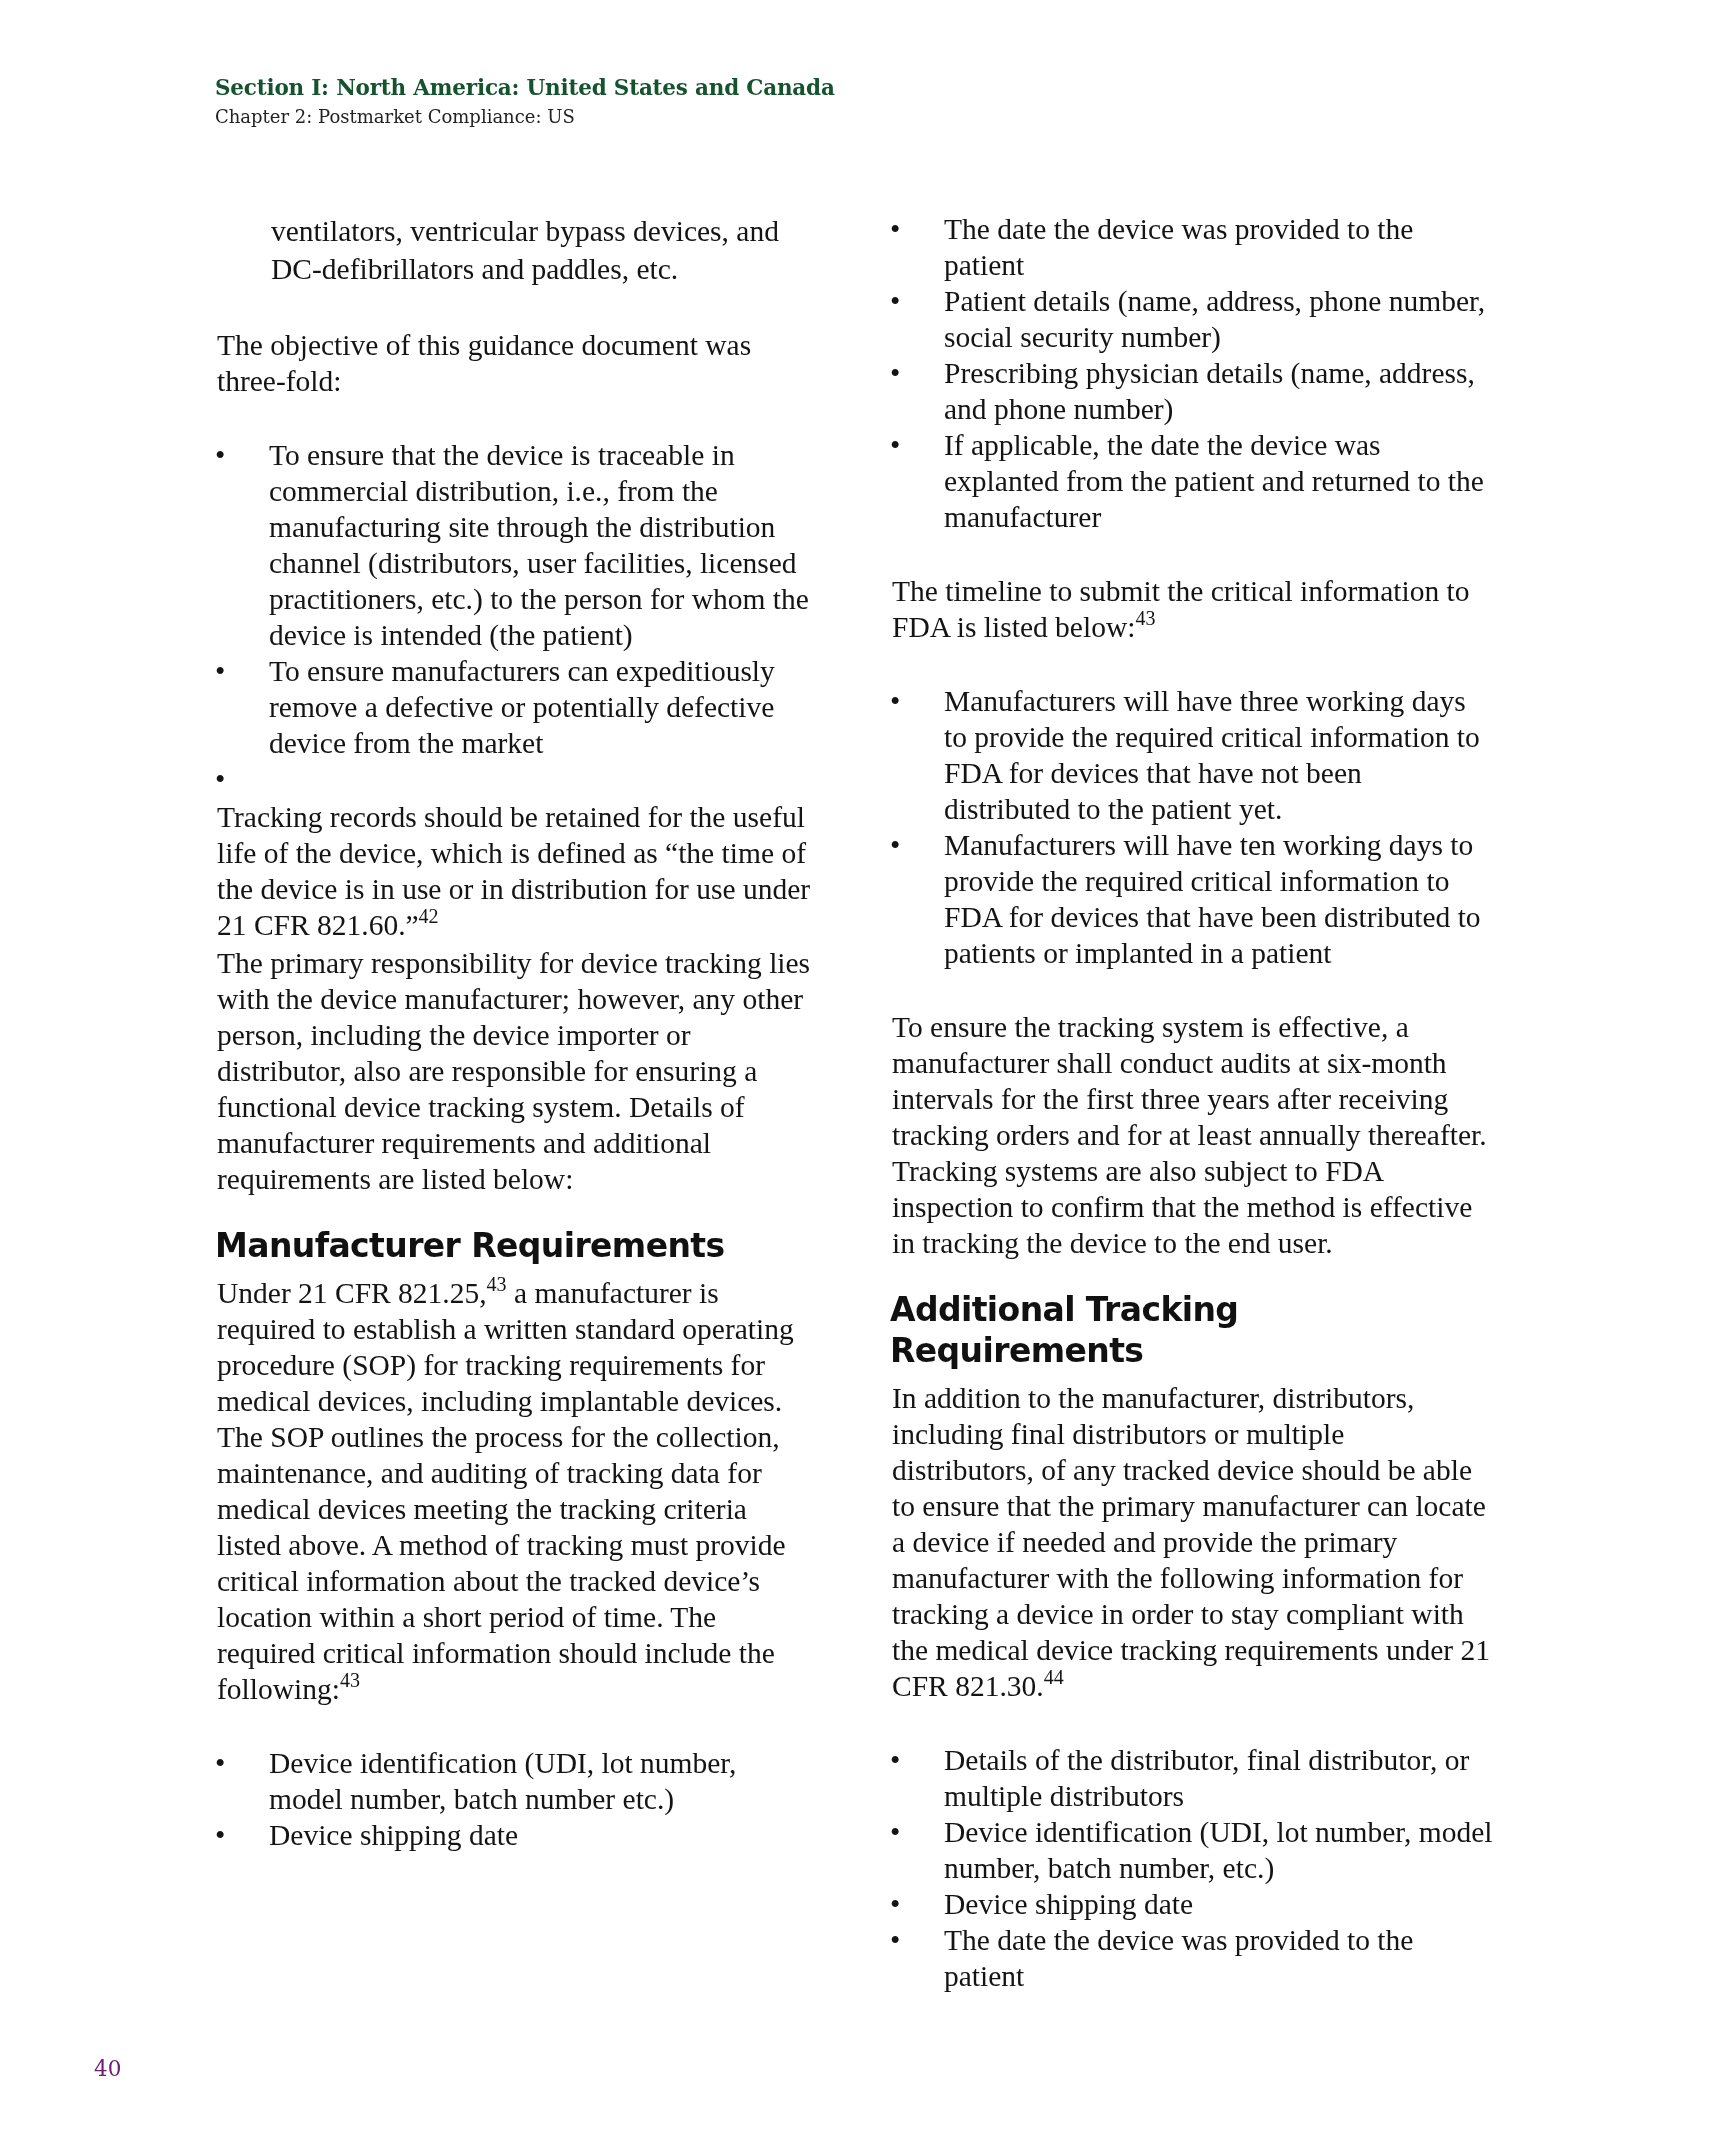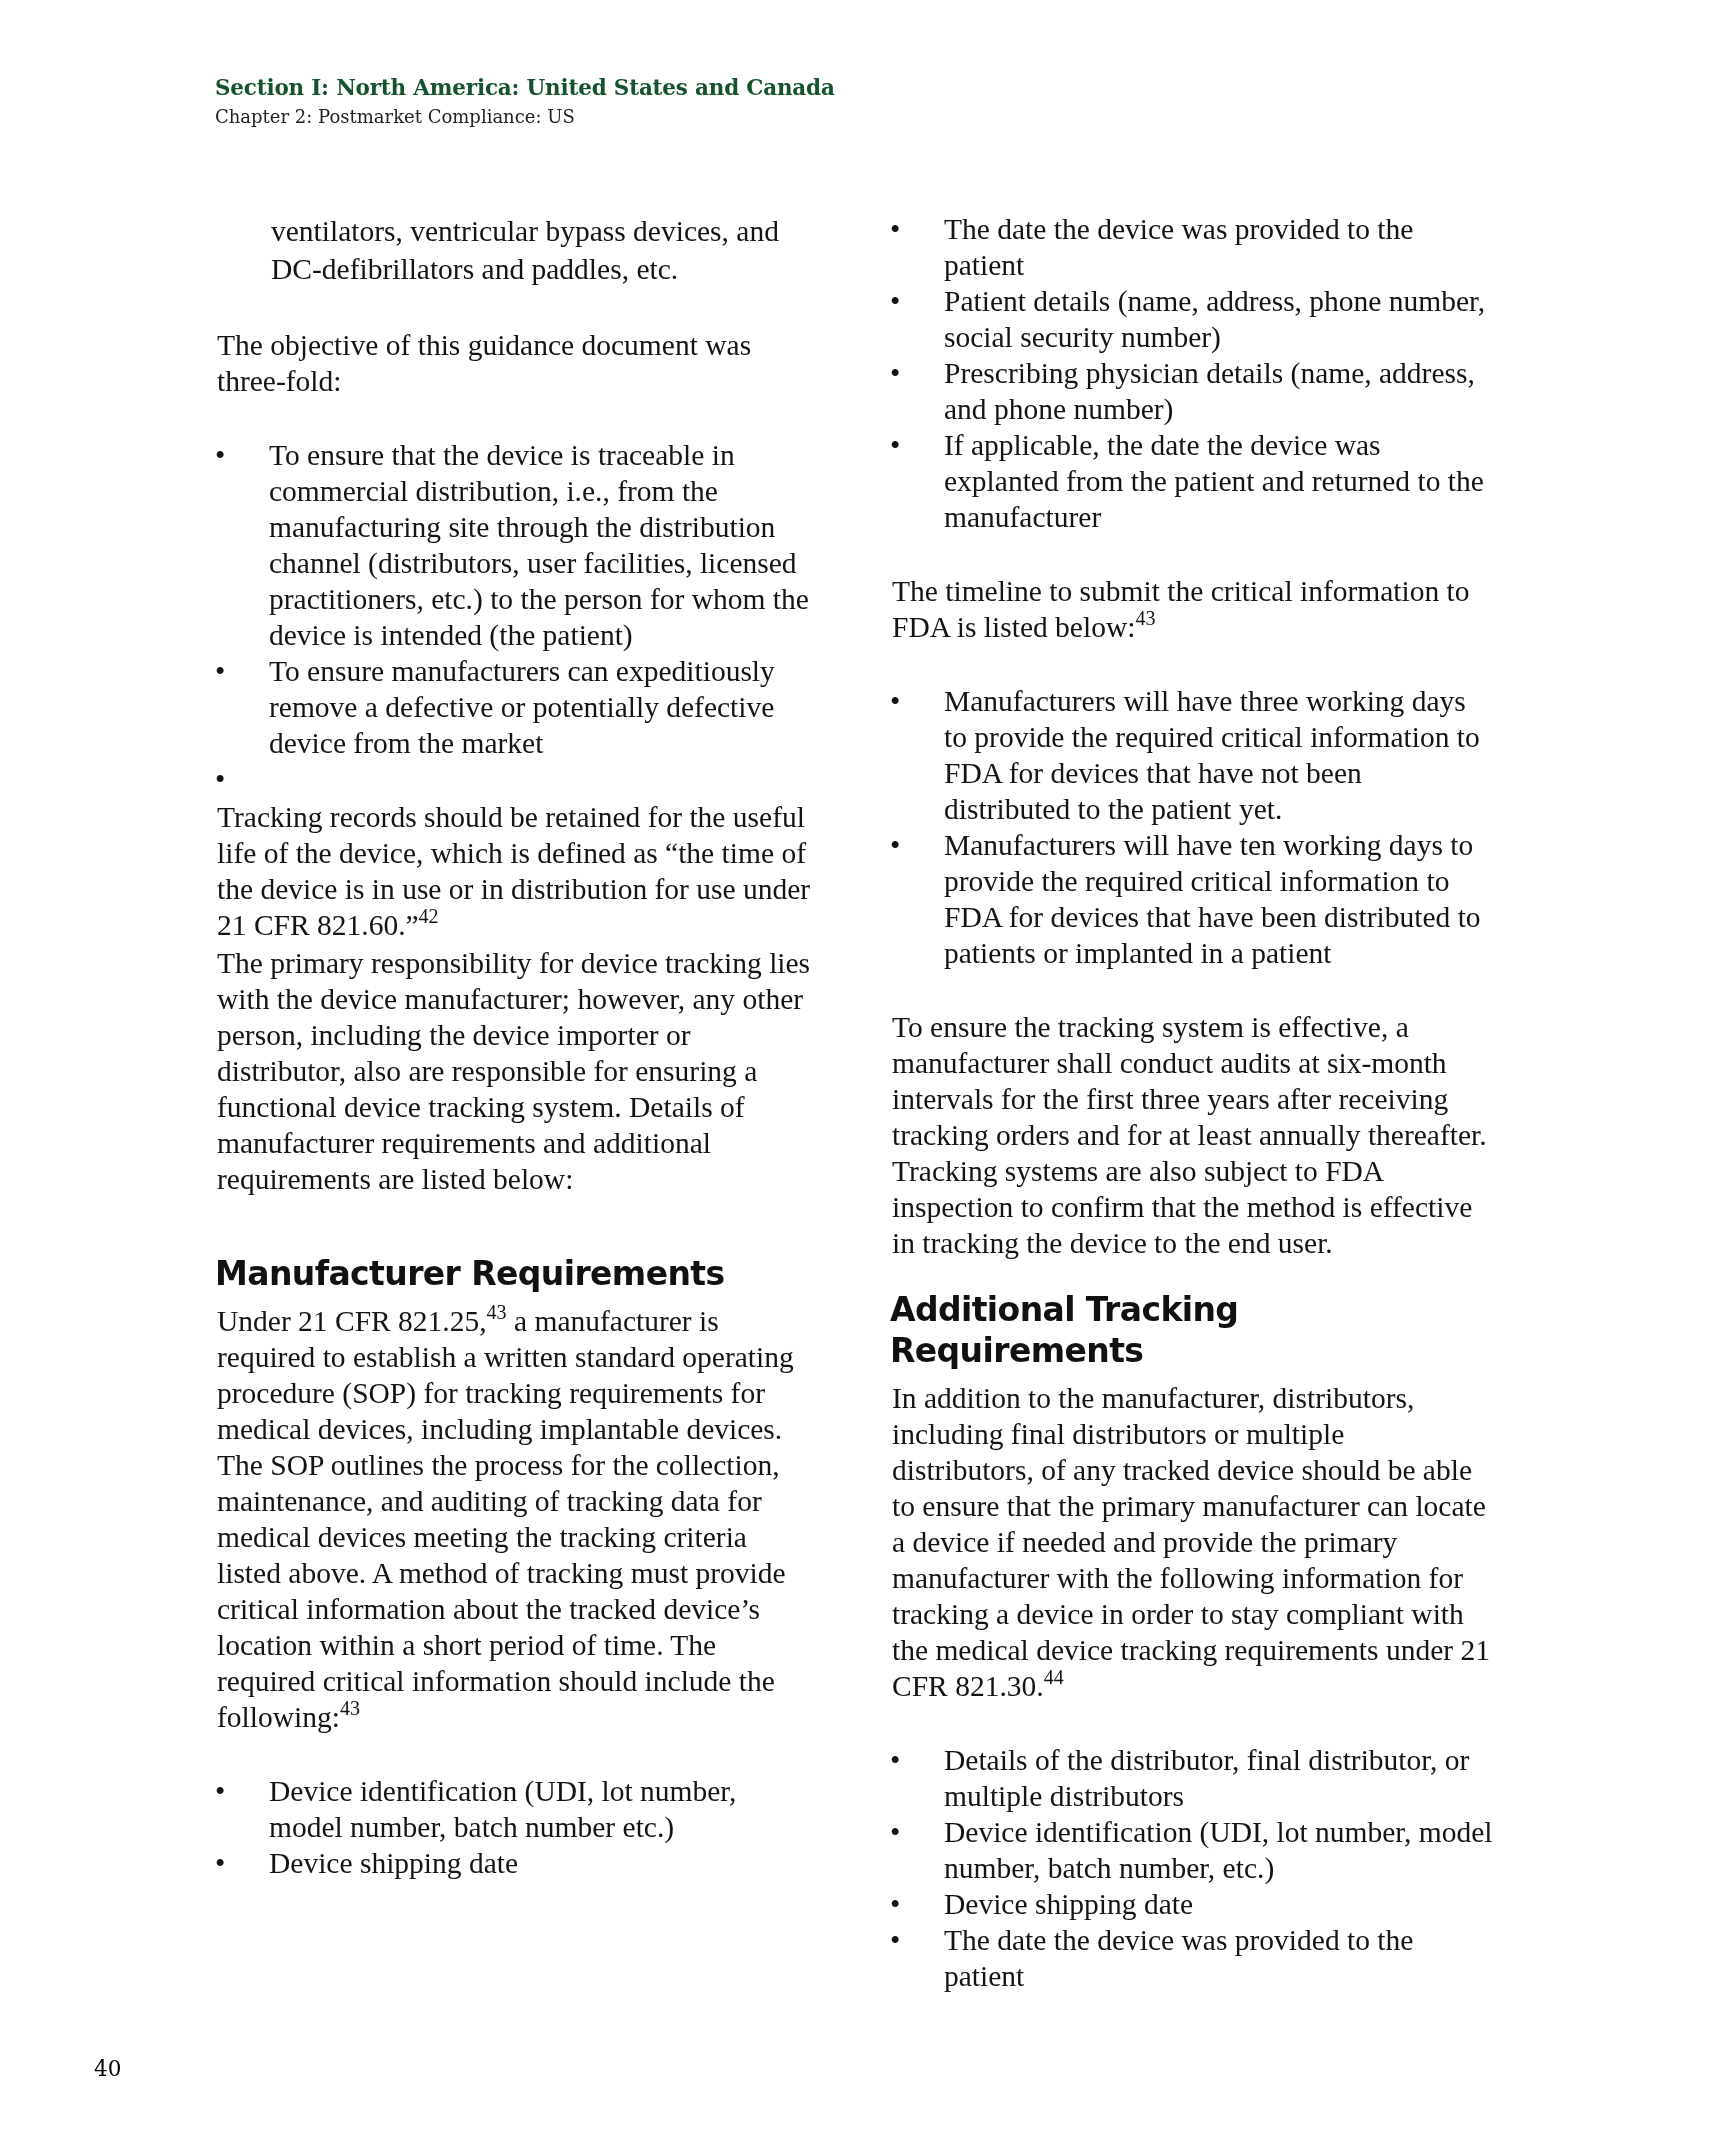--- a/index.html
+++ b/index.html
@@ -11,23 +11,23 @@
   .col-left { left: 215px; }
   .col-right { left: 890px; width: 604px; }
   p { margin: 2px; }
   .indent-cont { padding-left: 54px; }
   .gap { height: 36px; }
   ul.bullets { list-style: none; margin: 0; padding: 0; }
   ul.bullets li { position: relative; padding-left: 54px; }
   ul.bullets li .dot { position: absolute; left: 0; top: 0; }
   sup { font-size: 20px; line-height: 0; vertical-align: 12px; }
   h2 { font-family: "DejaVu Sans", sans-serif; font-weight: bold; font-size: 33px; line-height: 41px; margin: 0; letter-spacing: -0.6px; color: #111; }
-  .h2-left { margin-top: 56px; margin-bottom: 9.4px; }
+  .h2-left { margin-top: 28px; margin-bottom: 9.4px; }
   .h2-right { margin-top: 28px; margin-bottom: 9.4px; }
-  .page-number { position: absolute; left: 94px; top: 2056px; font-family: "DejaVu Serif", serif; font-size: 21.5px; color: #000000; }
+  .page-number { position: absolute; left: 94px; top: 2056px; font-family: "DejaVu Serif", serif; font-size: 21.5px; color: #701a75; }
 </style>
 </head>
 <body>
 
 <div class="running-header">
   <div class="section-title">Section I: North America: United States and Canada</div>
   <div class="chapter-title">Chapter 2: Postmarket Compliance: US</div>
 </div>
 
 <div class="col col-left">

